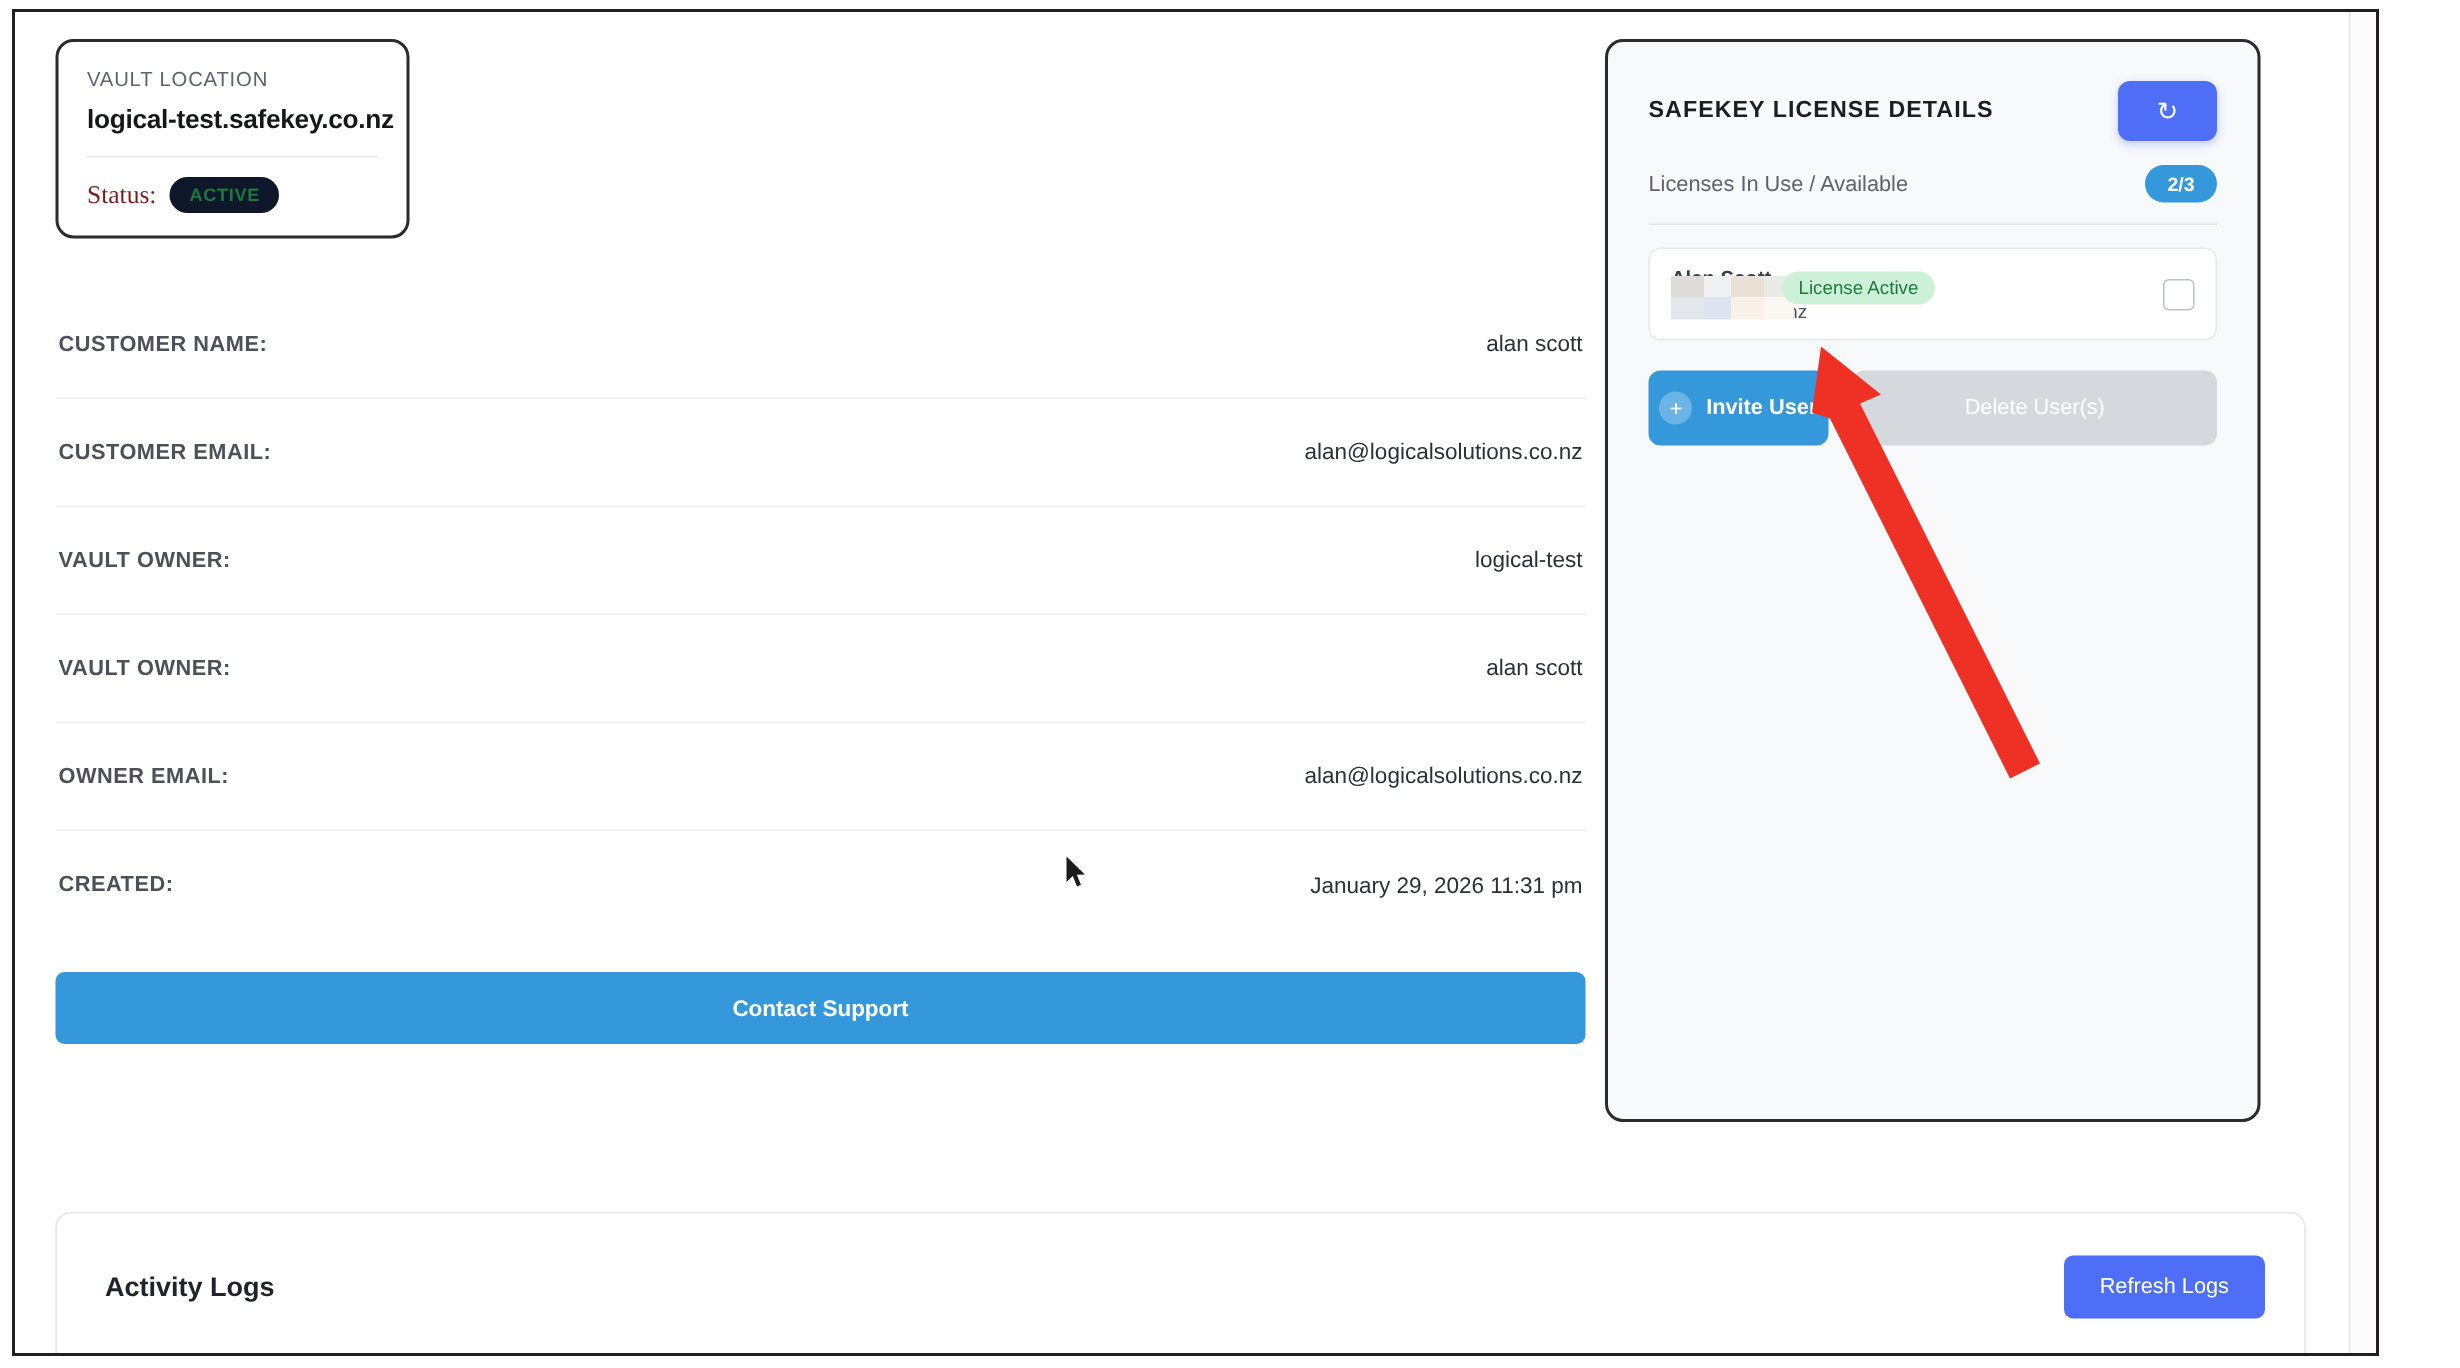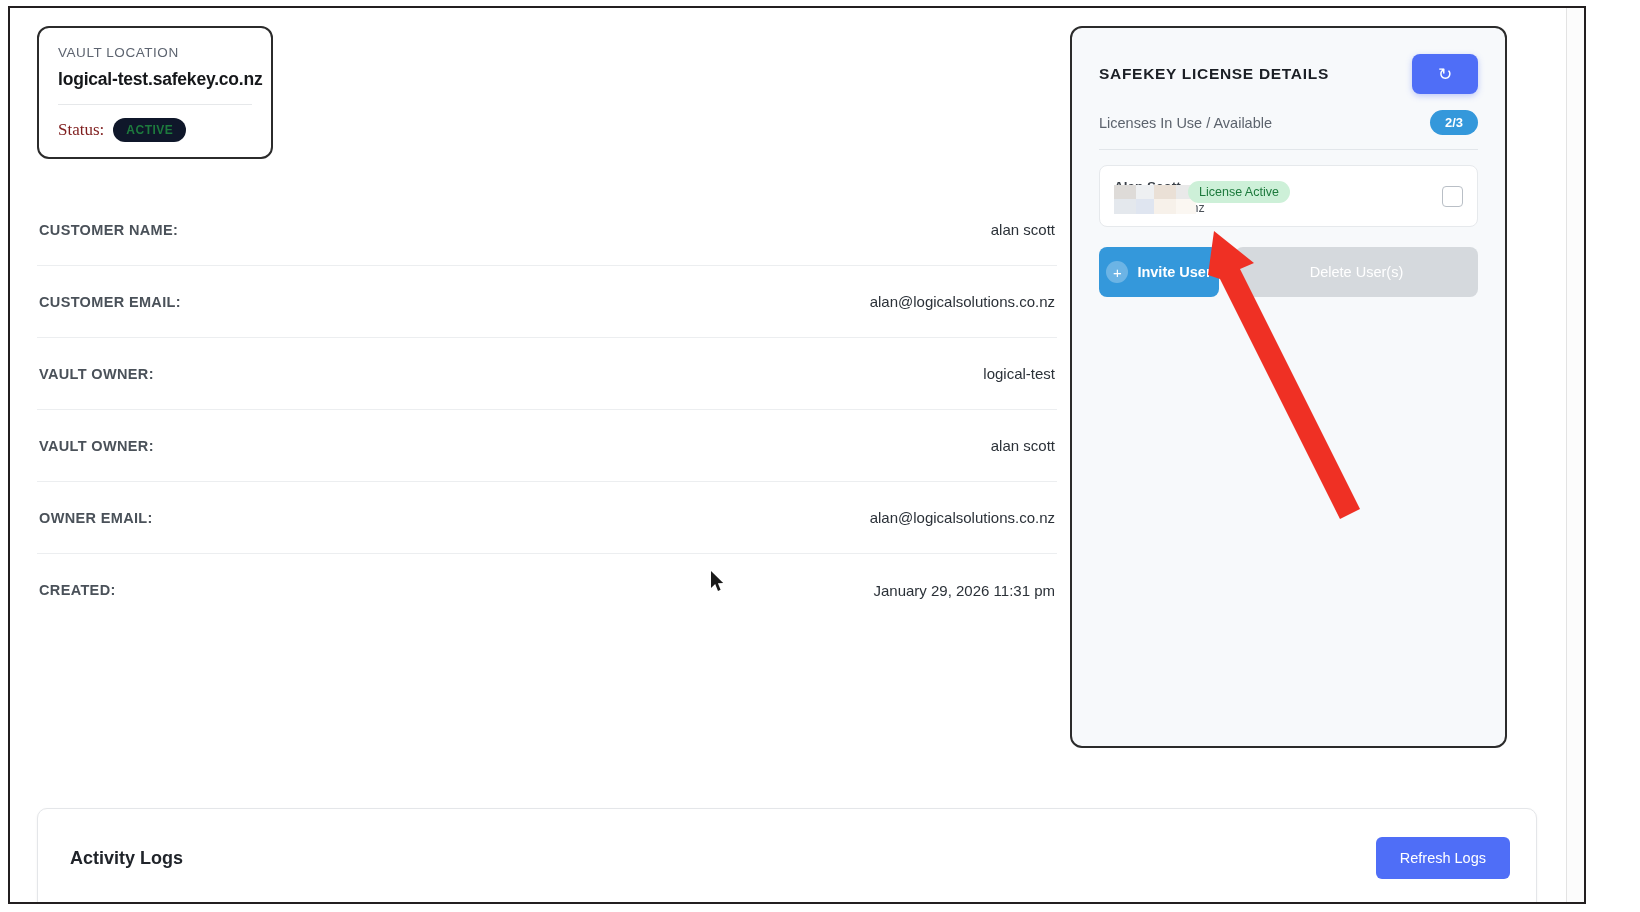--- a/index.html
+++ b/index.html
@@ -428,20 +428,23 @@
             <span class="detail-label">OWNER EMAIL:</span>
             <span class="detail-value">alan@logicalsolutions.co.nz</span>
           </div>
           <div class="detail-row">
             <span class="detail-label">CREATED:</span>
             <span class="detail-value">January 29, 2026 11:31 pm</span>
           </div>
         </div>
 
       <div id="action-buttons">
+        <button class="action-btn" id="contact-support-btn">
+          <span>Contact Support</span>
+        </button>
       </div>
     </div>
 
     <div id="license-panel">
 
       <div id="license-header">
         <div id="license-title">SAFEKEY LICENSE DETAILS</div>
         <button id="refresh-licenses-btn">
           <span>↻</span>
         </button>

